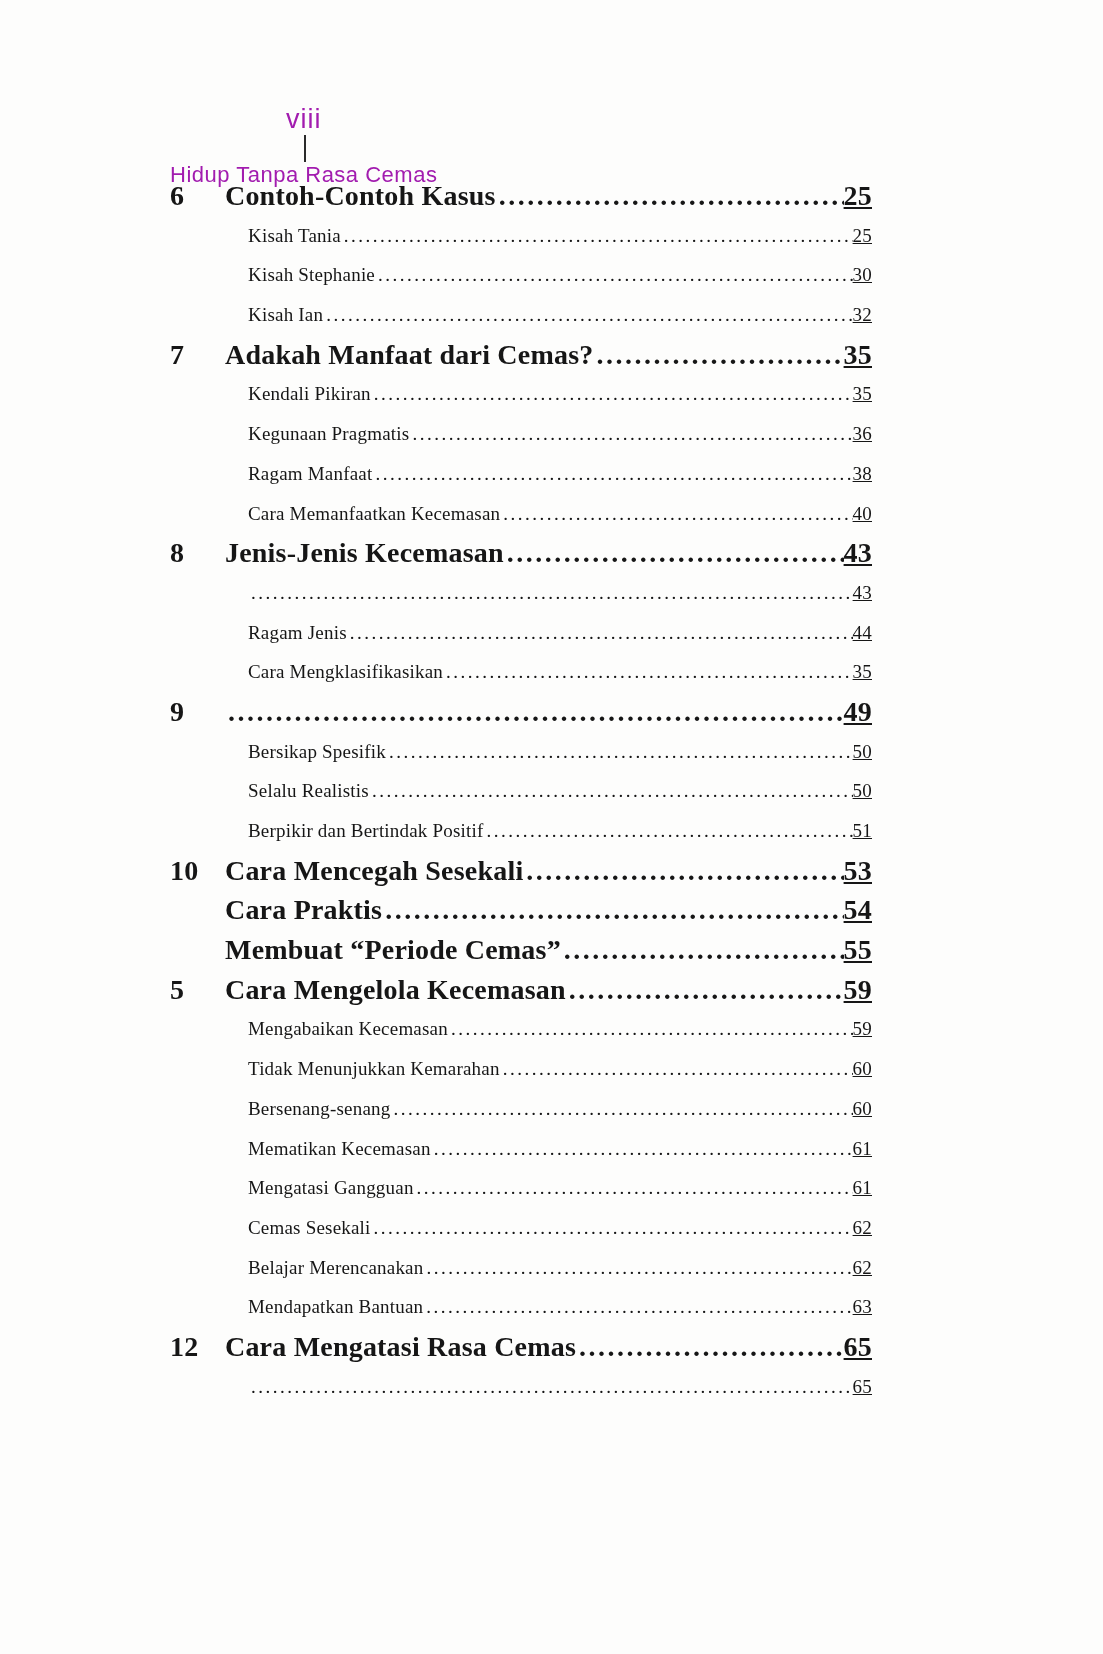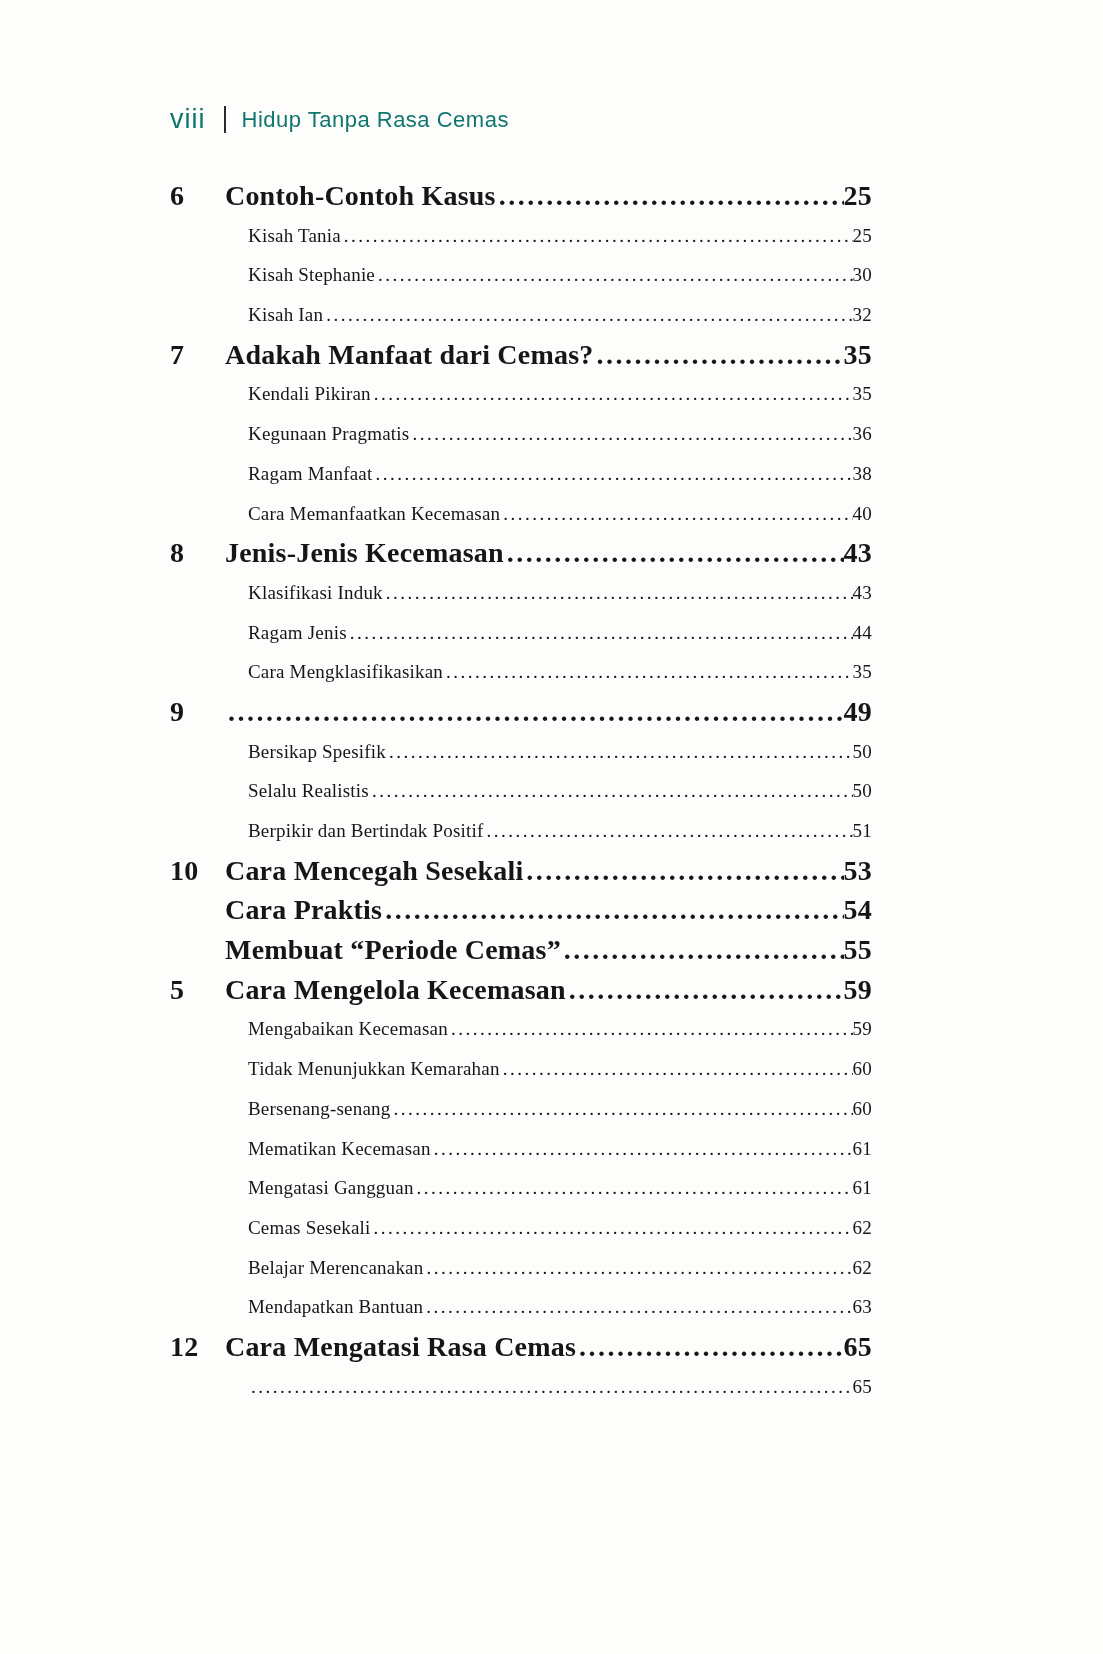--- a/index.html
+++ b/index.html
@@ -17,21 +17,22 @@
     font-family: "Liberation Serif", serif;
     overflow: hidden;
   }
   .running-header {
     position: absolute;
     top: 104px;
     left: 170px;
     display: flex;
     align-items: center;
     font-family: "Liberation Sans", sans-serif;
-    color: #0f766e;
+    color: #a21caf;
+    flex-direction: column;
   }
   .folio {
     font-size: 27px;
     letter-spacing: 1px;
   }
   .header-sep {
     width: 2px;
     height: 27px;
     background: #2a2a2a;
     margin: 0 16px 0 18px;
@@ -65,20 +66,21 @@
   .toc-row .dots {
     flex: 1 1 auto;
     overflow: hidden;
     letter-spacing: 2.5px;
     padding-left: 3px;
     min-width: 0;
   }
   .toc-row .page-num {
     flex: none;
     text-align: right;
+    text-decoration: underline;
   }
 </style>
 </head>
 <body>
 
 <div class="page">
 
   <div class="running-header">
     <span class="folio">viii</span>
     <span class="header-sep"></span>
@@ -141,21 +143,20 @@
       <span class="page-num">40</span>
     </div>
       <div class="toc-row chapter">
       <span class="num">8</span>
       <span class="title">Jenis-Jenis Kecemasan</span>
       <span class="dots">................................................................................................................................................................</span>
       <span class="page-num">43</span>
     </div>
       <div class="toc-row sub">
 
-      <span class="title">Klasifikasi Induk</span>
       <span class="dots">................................................................................................................................................................</span>
       <span class="page-num">43</span>
     </div>
       <div class="toc-row sub">
 
       <span class="title">Ragam Jenis</span>
       <span class="dots">................................................................................................................................................................</span>
       <span class="page-num">44</span>
     </div>
       <div class="toc-row sub">

